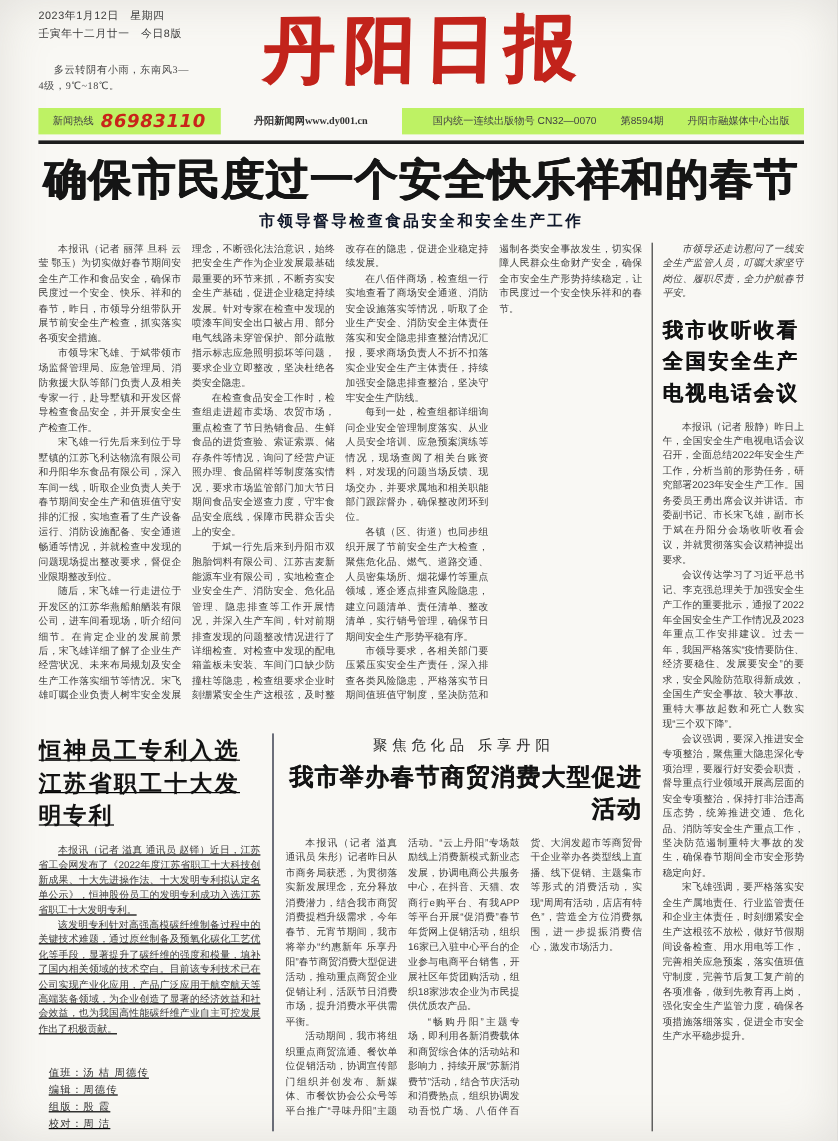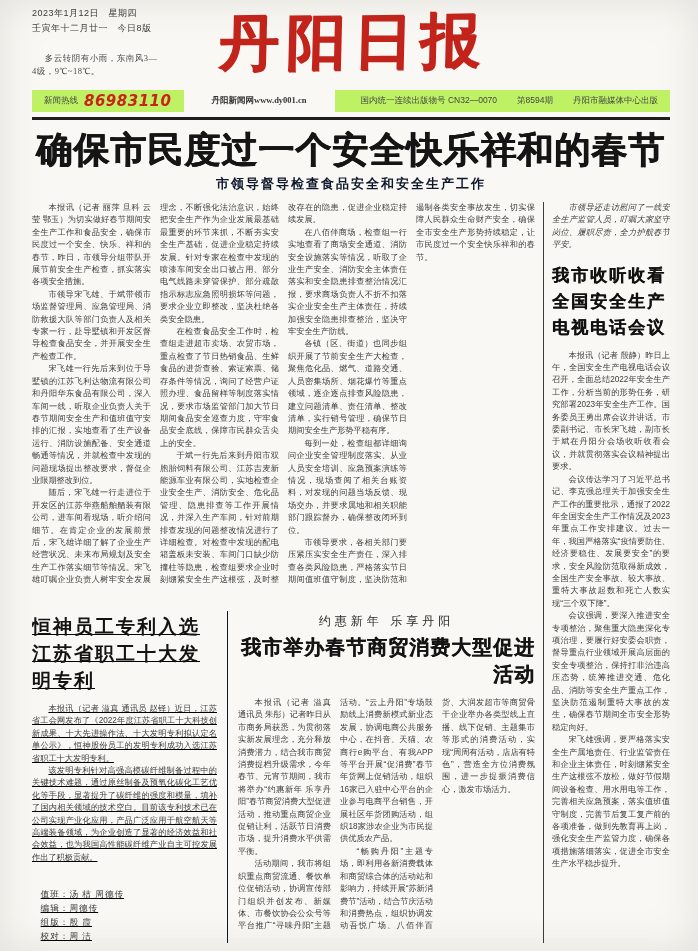--- a/index.html
+++ b/index.html
@@ -91,42 +91,42 @@
 
     <div class="left-zone">
       <div class="lead-body smalltext">
           <p>本报讯（记者 丽萍 旦科 云莹 鄂玉）为切实做好春节期间安全生产工作和食品安全，确保市民度过一个安全、快乐、祥和的春节，昨日，市领导分组带队开展节前安全生产检查，抓实落实各项安全措施。</p>
           <p>市领导宋飞雄、于斌带领市场监督管理局、应急管理局、消防救援大队等部门负责人及相关专家一行，赴导墅镇和开发区督导检查食品安全，并开展安全生产检查工作。</p>
           <p>宋飞雄一行先后来到位于导墅镇的江苏飞利达物流有限公司和丹阳华东食品有限公司，深入车间一线，听取企业负责人关于春节期间安全生产和值班值守安排的汇报，实地查看了生产设备运行、消防设施配备、安全通道畅通等情况，并就检查中发现的问题现场提出整改要求，督促企业限期整改到位。</p>
           <p>随后，宋飞雄一行走进位于开发区的江苏华燕船舶舾装有限公司，进车间看现场，听介绍问细节。在肯定企业的发展前景后，宋飞雄详细了解了企业生产经营状况、未来布局规划及安全生产工作落实细节等情况。宋飞雄叮嘱企业负责人树牢安全发展理念，不断强化法治意识，始终把安全生产作为企业发展最基础最重要的环节来抓，不断夯实安全生产基础，促进企业稳定持续发展。针对专家在检查中发现的喷漆车间安全出口被占用、部分电气线路未穿管保护、部分疏散指示标志应急照明损坏等问题，要求企业立即整改，坚决杜绝各类安全隐患。</p>
           <p>在检查食品安全工作时，检查组走进超市卖场、农贸市场，重点检查了节日热销食品、生鲜食品的进货查验、索证索票、储存条件等情况，询问了经营户证照办理、食品留样等制度落实情况，要求市场监管部门加大节日期间食品安全巡查力度，守牢食品安全底线，保障市民群众舌尖上的安全。</p>
           <p>于斌一行先后来到丹阳市双胞胎饲料有限公司、江苏吉麦新能源车业有限公司，实地检查企业安全生产、消防安全、危化品管理、隐患排查等工作开展情况，并深入生产车间，针对前期排查发现的问题整改情况进行了详细检查。对检查中发现的配电箱盖板未安装、车间门口缺少防撞柱等隐患，检查组要求企业时刻绷紧安全生产这根弦，及时整改存在的隐患，促进企业稳定持续发展。</p>
           <p>在八佰伴商场，检查组一行实地查看了商场安全通道、消防安全设施落实等情况，听取了企业生产安全、消防安全主体责任落实和安全隐患排查整治情况汇报，要求商场负责人不折不扣落实企业安全生产主体责任，持续加强安全隐患排查整治，坚决守牢安全生产防线。</p>
+          <p>每到一处，检查组都详细询问企业安全管理制度落实、从业人员安全培训、应急预案演练等情况，现场查阅了相关台账资料，对发现的问题当场反馈、现场交办，并要求属地和相关职能部门跟踪督办，确保整改闭环到位。</p>
           <p>各镇（区、街道）也同步组织开展了节前安全生产大检查，聚焦危化品、燃气、道路交通、人员密集场所、烟花爆竹等重点领域，逐企逐点排查风险隐患，建立问题清单、责任清单、整改清单，实行销号管理，确保节日期间安全生产形势平稳有序。</p>
-          <p>每到一处，检查组都详细询问企业安全管理制度落实、从业人员安全培训、应急预案演练等情况，现场查阅了相关台账资料，对发现的问题当场反馈、现场交办，并要求属地和相关职能部门跟踪督办，确保整改闭环到位。</p>
           <p>市领导要求，各相关部门要压紧压实安全生产责任，深入排查各类风险隐患，严格落实节日期间值班值守制度，坚决防范和遏制各类安全事故发生，切实保障人民群众生命财产安全，确保全市安全生产形势持续稳定，让市民度过一个安全快乐祥和的春节。</p>
         </div>
 
       <div class="bottom-zone">
         <div class="patent-art">
           <div class="patent-headline">恒神员工专利入选江苏省职工十大发明专利</div>
           <div class="smalltext">
               <p>本报讯（记者 溢真 通讯员 赵铎）近日，江苏省工会网发布了《2022年度江苏省职工十大科技创新成果、十大先进操作法、十大发明专利拟认定名单公示》，恒神股份员工的发明专利成功入选江苏省职工十大发明专利。</p>
               <p>该发明专利针对高强高模碳纤维制备过程中的关键技术难题，通过原丝制备及预氧化碳化工艺优化等手段，显著提升了碳纤维的强度和模量，填补了国内相关领域的技术空白。目前该专利技术已在公司实现产业化应用，产品广泛应用于航空航天等高端装备领域，为企业创造了显著的经济效益和社会效益，也为我国高性能碳纤维产业自主可控发展作出了积极贡献。</p>
             </div>
           <div class="credits">
               <p>值班：汤  桔  周德传</p>
               <p>编辑：周德传</p>
               <p>组版：殷  霞</p>
               <p>校对：周  洁</p>
             </div>
         </div>
 
         <div class="promo-art">
-          <div class="promo-kicker">约惠新年  乐享丹阳</div>
+          <div class="promo-kicker">聚焦危化品  乐享丹阳</div>
           <div class="promo-headline">我市举办春节商贸消费大型促进活动</div>
           <div class="promo-body smalltext">
               <p>本报讯（记者 溢真 通讯员 朱彤）记者昨日从市商务局获悉，为贯彻落实新发展理念，充分释放消费潜力，结合我市商贸消费提档升级需求，今年春节、元宵节期间，我市将举办“约惠新年 乐享丹阳”春节商贸消费大型促进活动，推动重点商贸企业促销让利，活跃节日消费市场，提升消费水平供需平衡。</p>
               <p>活动期间，我市将组织重点商贸流通、餐饮单位促销活动，协调宣传部门组织并创发布、新媒体、市餐饮协会公众号等平台推广“寻味丹阳”主题活动。“云上丹阳”专场鼓励线上消费新模式新业态发展，协调电商公共服务中心，在抖音、天猫、农商行e购平台、有我APP等平台开展“促消费”春节年货网上促销活动，组织16家已入驻中心平台的企业参与电商平台销售，开展社区年货团购活动，组织18家涉农企业为市民提供优质农产品。</p>
               <p>“畅购丹阳”主题专场，即利用各新消费载体和商贸综合体的活动站和影响力，持续开展“苏新消费节”活动，结合节庆活动和消费热点，组织协调发动吾悦广场、八佰伴百货、大润发超市等商贸骨干企业举办各类型线上直播、线下促销、主题集市等形式的消费活动，实现“周周有活动，店店有特色”，营造全方位消费氛围，进一步提振消费信心，激发市场活力。</p>
             </div>
         </div>
       </div>
     </div>
 

